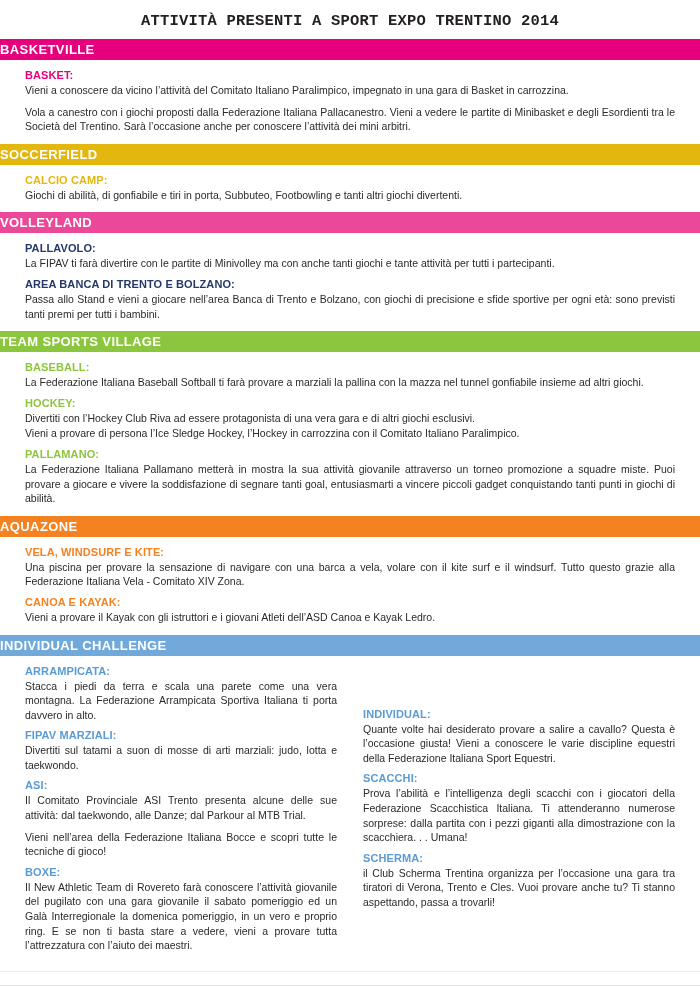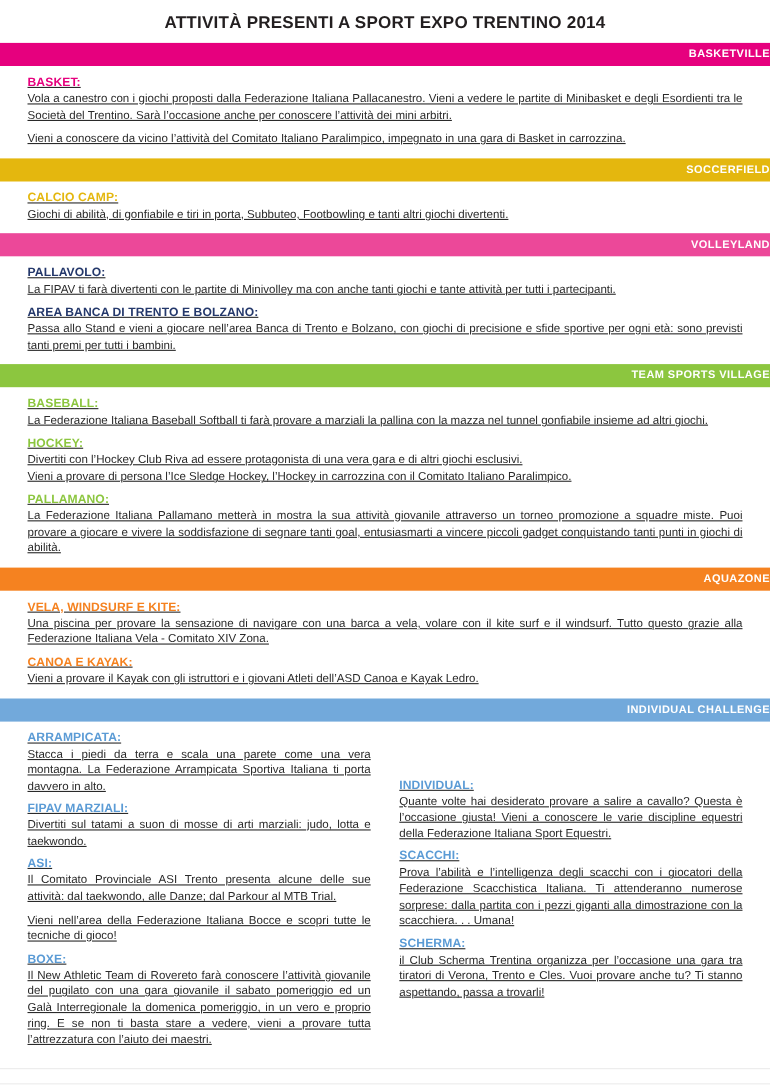--- a/index.html
+++ b/index.html
@@ -7,35 +7,35 @@
   body {
     width:700px; height:986px;
     background:#ffffff;
     font-family:"Liberation Sans", sans-serif;
     color:#2a2a2a;
     display:flex; flex-direction:column;
     overflow:hidden;
   }
   .page-title {
     text-align:center; font-weight:bold; font-size:15.5px; color:#231f20;
-    margin:12px 0 9px; letter-spacing:0.2px;
+    margin:12px 0 9px; letter-spacing:0.2px;font-family:Liberation Mono, monospace;
   }
   .band {
-    height:21px; line-height:21px; text-align:right;
-    color:#fff; font-weight:bold; font-size:10px; letter-spacing:0.4px;
+    height:21px; line-height:21px; text-align:left;
+    color:#fff; font-weight:bold; font-size:13px; letter-spacing:0.4px;
     width:100%;
   }
   .band.basketville { background:#E6007E; }
   .band.soccerfield { background:#E4B70E; }
   .band.volleyland { background:#ec4899; }
   .band.team { background:#8CC63F; }
   .band.aquazone { background:#F58220; }
   .band.individual { background:#72A9DB; }
 
-  .content { padding:3px 25px 3px;text-decoration:underline; }
+  .content { padding:3px 25px 3px; }
   .content h3 {
     font-size:11px; font-weight:bold; margin:6px 0 2px; letter-spacing:0.1px;
   }
   .content p {
     font-size:10.5px; line-height:14.6px; margin:0 0 7px;
     text-align:justify; color:#2a2a2a;
   }
   .content p.tight { margin-bottom:1px; }
   .sec-basketville h3 { color:#E6007E; }
   .sec-soccerfield h3 { color:#E4B70E; }
@@ -56,34 +56,34 @@
   }
 </style>
 </head>
 <body>
 
 <h1 class="page-title">ATTIVITÀ PRESENTI A SPORT EXPO TRENTINO 2014</h1>
 
 <div class="band basketville">BASKETVILLE</div>
 <div class="content sec-basketville">
   <h3>BASKET:</h3>
+  <p>Vieni a conoscere da vicino l’attività del Comitato Italiano Paralimpico, impegnato in una gara di Basket in carrozzina.</p>
   <p>Vola a canestro con i giochi proposti dalla Federazione Italiana Pallacanestro. Vieni a vedere le partite di Minibasket e degli Esordienti tra le Società del Trentino. Sarà l’occasione anche per conoscere l’attività dei mini arbitri.</p>
-  <p>Vieni a conoscere da vicino l’attività del Comitato Italiano Paralimpico, impegnato in una gara di Basket in carrozzina.</p>
 </div>
 
 <div class="band soccerfield">SOCCERFIELD</div>
 <div class="content sec-soccerfield">
   <h3>CALCIO CAMP:</h3>
   <p>Giochi di abilità, di gonfiabile e tiri in porta, Subbuteo, Footbowling e tanti altri giochi divertenti.</p>
 </div>
 
 <div class="band volleyland">VOLLEYLAND</div>
 <div class="content sec-volleyland">
   <h3>PALLAVOLO:</h3>
-  <p>La FIPAV ti farà divertenti con le partite di Minivolley ma con anche tanti giochi e tante attività per tutti i partecipanti.</p>
+  <p>La FIPAV ti farà divertire con le partite di Minivolley ma con anche tanti giochi e tante attività per tutti i partecipanti.</p>
   <h3>AREA BANCA DI TRENTO E BOLZANO:</h3>
   <p>Passa allo Stand e vieni a giocare nell’area Banca di Trento e Bolzano, con giochi di precisione e sfide sportive per ogni età: sono previsti tanti premi per tutti i bambini.</p>
 </div>
 
 <div class="band team">TEAM SPORTS VILLAGE</div>
 <div class="content sec-team">
   <h3>BASEBALL:</h3>
   <p>La Federazione Italiana Baseball Softball ti farà provare a marziali la pallina con la mazza nel tunnel gonfiabile insieme ad altri giochi.</p>
   <h3>HOCKEY:</h3>
   <p class="tight">Divertiti con l’Hockey Club Riva ad essere protagonista di una vera gara e di altri giochi esclusivi.</p>

